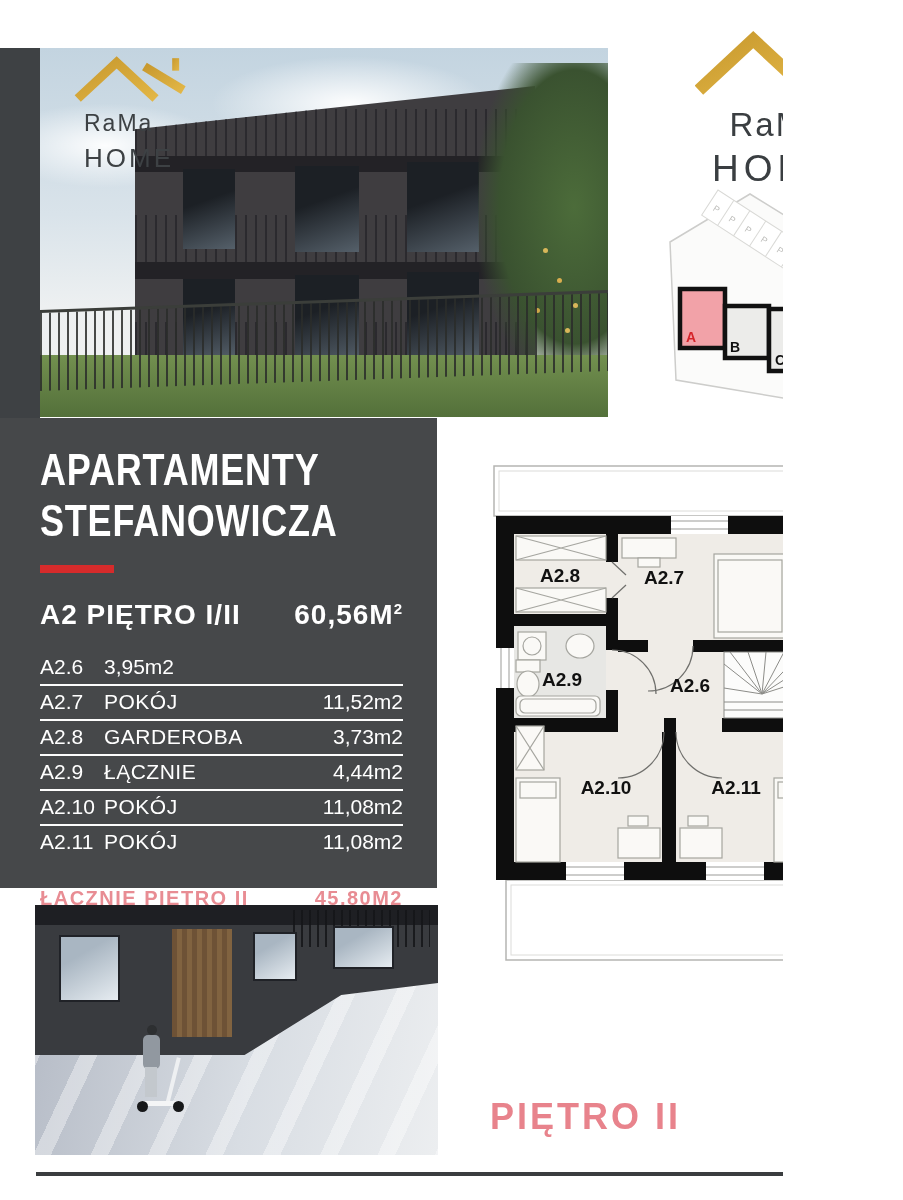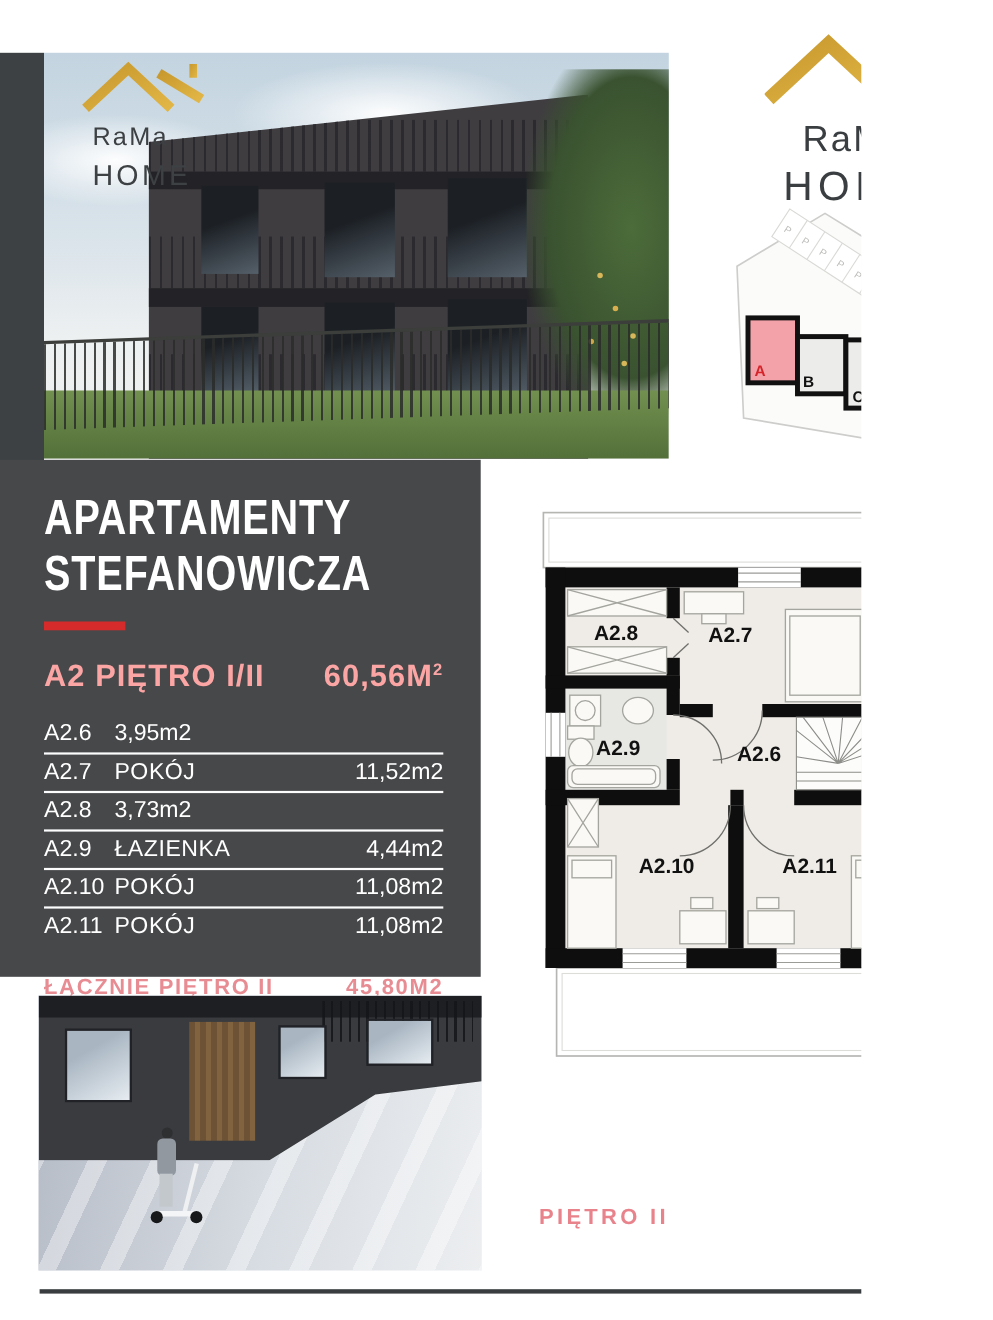--- a/index.html
+++ b/index.html
@@ -38,38 +38,38 @@
   .brand-right .l1{font-size:33px;letter-spacing:2px;margin-top:4px;}
   .brand-right .l2{font-size:37px;letter-spacing:5px;margin-top:4px;}
 
   
   .panel{left:0;top:418px;width:437px;height:470px;background:#46484a;color:#fff;
          padding:26px 34px 0 40px;box-sizing:border-box;}
   .panel-title{font-size:45px;font-weight:bold;line-height:1.14;letter-spacing:1px;
                transform:scaleX(.8);transform-origin:left center;white-space:nowrap;}
   .red-bar{width:74px;height:8px;background:#d62b2b;margin-top:18px;}
   .subhead{display:flex;justify-content:space-between;align-items:baseline;margin-top:26px;
-           color:#fca5a5;font-weight:bold;font-size:28px;letter-spacing:1px;}
+           color:#ffffff;font-weight:bold;font-size:28px;letter-spacing:1px;}
   .subhead sup{font-size:15px;}
   .rooms{margin-top:20px;}
   .room-row{display:flex;align-items:baseline;font-size:21px;padding:4px 0 5px;
             border-bottom:2px solid #fdfdfd;}
   .room-row:last-child{border-bottom:none;}
   .room-code{width:64px;}
   .room-name{flex:1;letter-spacing:.5px;}
   .room-area{}
   .total-row{display:flex;justify-content:space-between;margin-top:28px;color:#e88c93;
              font-weight:bold;font-size:20px;letter-spacing:1.5px;}
 
   
   .plan-label{font:bold 19px "Liberation Sans",sans-serif;fill:#111;}
   .sp-letter{font:bold 14px "Liberation Sans",sans-serif;}
   .sp-p{font:9px "Liberation Sans",sans-serif;fill:#bcbcb9;}
 
-  .caption{left:490px;top:1096px;font-size:20px;font-weight:bold;letter-spacing:3px;color:#e8838c;}
+  .caption{left:490px;top:1096px;font-size:36px;font-weight:bold;letter-spacing:3px;color:#e8838c;}
 
   
   .bottom-photo{left:35px;top:905px;width:403px;height:250px;overflow:hidden;
                 background:linear-gradient(100deg,#b4bac5 0%,#d8dde3 55%,#eceef0 100%);}
   .bp-streaks{position:absolute;inset:0;
       background:repeating-linear-gradient(115deg,rgba(255,255,255,.38) 0 16px,rgba(0,0,0,0) 16px 52px);}
   .bp-building{position:absolute;left:0;top:0;width:100%;height:60%;background:#393b3f;
       clip-path:polygon(0 0,100% 0,100% 52%,76% 60%,52% 100%,0 100%);}
   .bp-canopy{position:absolute;left:0;top:0;width:100%;height:13%;background:#1e1f23;}
   .bp-wood{position:absolute;left:34%;top:16%;width:15%;height:72%;
@@ -186,25 +186,26 @@
         <span class="room-code">A2.6</span>
         <span class="room-area">3,95m2</span>
       </div>
       <div class="room-row">
         <span class="room-code">A2.7</span>
         <span class="room-name">POKÓJ</span>
         <span class="room-area">11,52m2</span>
       </div>
       <div class="room-row">
         <span class="room-code">A2.8</span>
+        <span class="room-name">GARDEROBA</span>
         <span class="room-area">3,73m2</span>
       </div>
       <div class="room-row">
         <span class="room-code">A2.9</span>
-        <span class="room-name">ŁAZIENKA</span>
+        <span class="room-name">ŁĄCZNIE</span>
         <span class="room-area">4,44m2</span>
       </div>
       <div class="room-row">
         <span class="room-code">A2.10</span>
         <span class="room-name">POKÓJ</span>
         <span class="room-area">11,08m2</span>
       </div>
       <div class="room-row">
         <span class="room-code">A2.11</span>
         <span class="room-name">POKÓJ</span>

